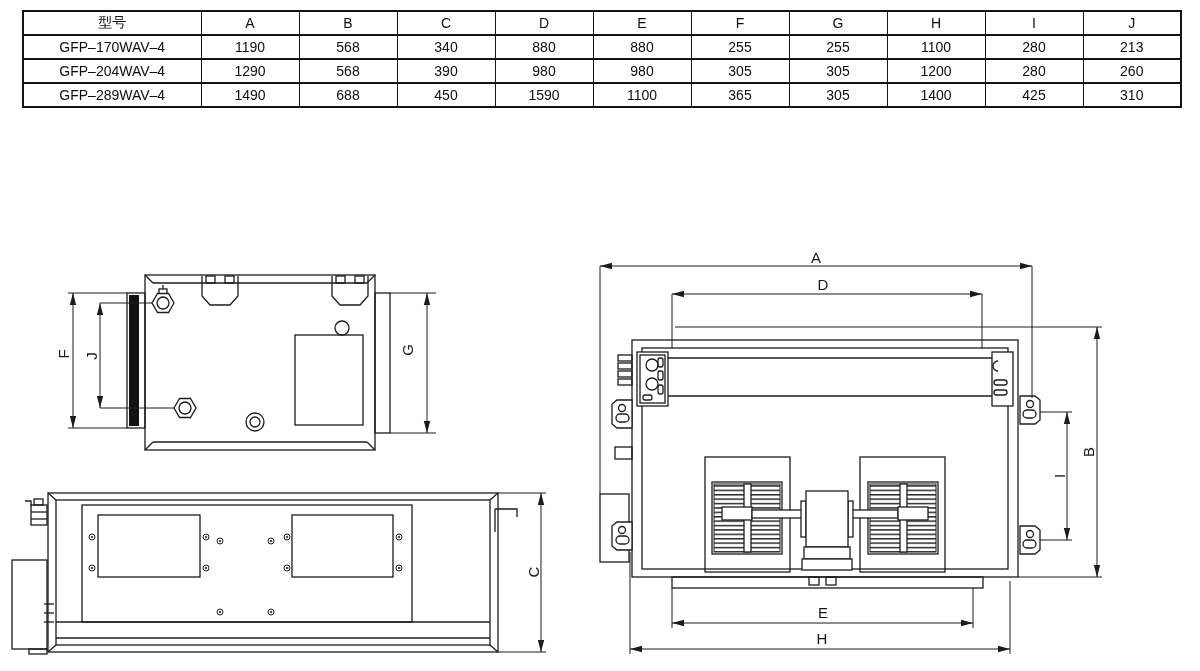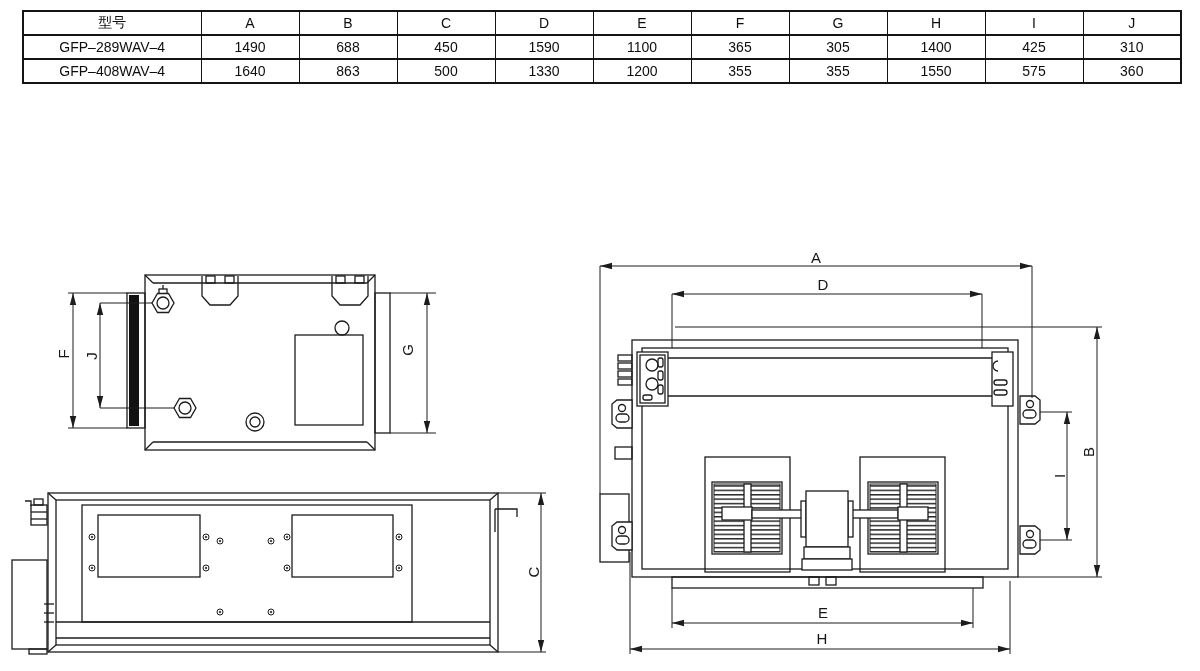--- a/index.html
+++ b/index.html
@@ -48,44 +48,57 @@
           <th>E</th>
           <th>F</th>
           <th>G</th>
           <th>H</th>
           <th>I</th>
           <th>J</th>
         </tr>
     </thead>
     <tbody>
         <tr>
+          <td>GFP–170WAV–4</td>
+          <td>1190</td>
+          <td>568</td>
+          <td>340</td>
+          <td>880</td>
+          <td>880</td>
+          <td>255</td>
+          <td>255</td>
+          <td>1100</td>
+          <td>280</td>
+          <td>213</td>
+        </tr>
+        <tr>
+          <td>GFP–204WAV–4</td>
+          <td>1290</td>
+          <td>568</td>
+          <td>390</td>
+          <td>980</td>
+          <td>980</td>
+          <td>305</td>
+          <td>305</td>
+          <td>1200</td>
+          <td>280</td>
+          <td>260</td>
+        </tr>
+        <tr>
           <td>GFP–289WAV–4</td>
           <td>1490</td>
           <td>688</td>
           <td>450</td>
           <td>1590</td>
           <td>1100</td>
           <td>365</td>
           <td>305</td>
           <td>1400</td>
           <td>425</td>
           <td>310</td>
-        </tr>
-        <tr>
-          <td>GFP–408WAV–4</td>
-          <td>1640</td>
-          <td>863</td>
-          <td>500</td>
-          <td>1330</td>
-          <td>1200</td>
-          <td>355</td>
-          <td>355</td>
-          <td>1550</td>
-          <td>575</td>
-          <td>360</td>
         </tr>
       </tbody>
   </table>
 
   <div class="drawings">
 
     <svg style="left:40px;top:260px" width="410" height="200" viewBox="0 0 410 200">
       <defs>
         <marker id="arw" markerWidth="13" markerHeight="8" refX="12" refY="4" orient="auto-start-reverse" markerUnits="userSpaceOnUse">
           <path d="M0,0.8 L12,4 L0,7.2 Z" fill="#1c1c1c"></path>

